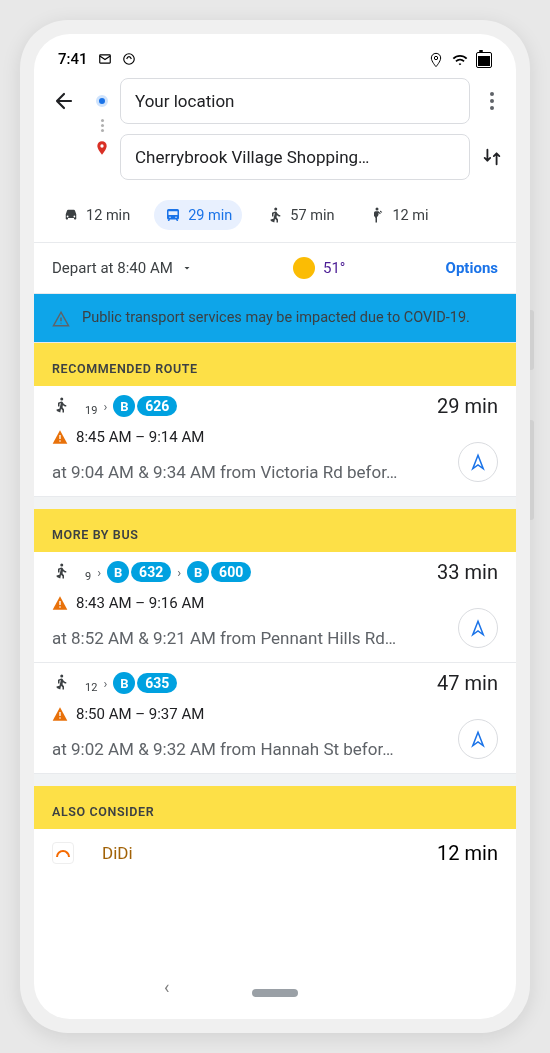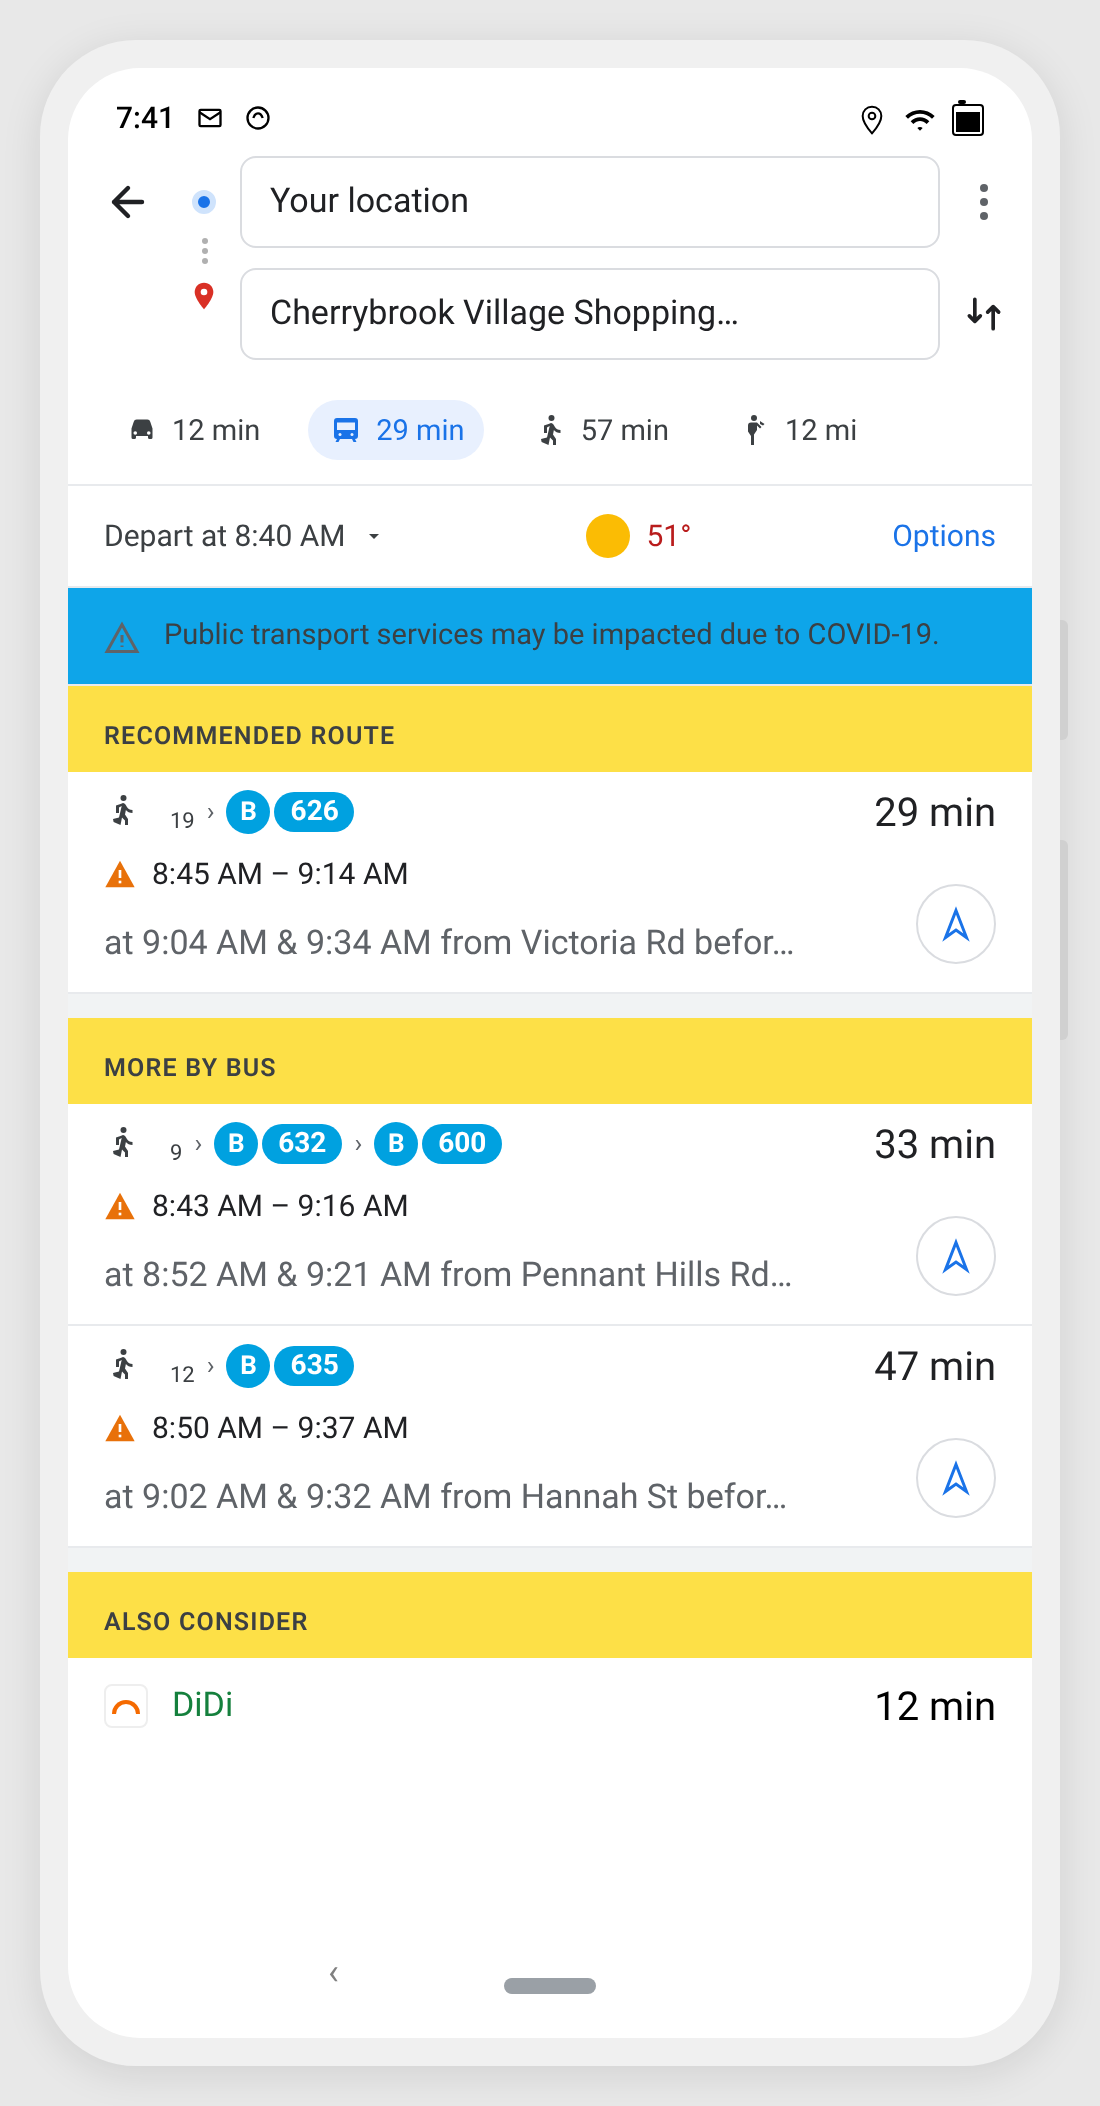--- a/index.html
+++ b/index.html
@@ -60,23 +60,23 @@
   .mode-tab { display:flex; align-items:center; gap:6px; font-size:14.5px; color:#3c4043; white-space:nowrap; padding:6px 10px; border-radius:16px; }
   .mode-tab.active { background:#e8f0fe; color:#1a73e8; }
   .mode-tab svg { width:18px; height:18px; }
 
   
   .depart-row {
     display:flex; align-items:center; justify-content:space-between;
     padding:14px 18px; border-bottom:1px solid #e8eaed; font-size:15px; color:#3c4043;gap:17px;
   }
   .depart-left { display:flex; align-items:center; gap:8px; }
-  .weather { display:flex; align-items:center; gap:8px; color:#b91c1c; }
+  .weather { display:flex; align-items:center; gap:8px; color:#4c1d95; }
   .sun { width:22px; height:22px; background:#fbbc04; border-radius:50%; }
-  .options-link { color:#1a73e8; font-weight:400; }
+  .options-link { color:#1a73e8; font-weight:700; }
 
   
   .warning-strip { display:flex; align-items:flex-start; gap:12px; padding:14px 18px; border-bottom:1px solid #e8eaed; background:#0ea5e9; font-size:14.5px; color:#3c4043; line-height:1.4; }
   .warning-strip svg { flex-shrink:0; margin-top:2px; }
 
   
   .section-title { padding:18px 18px 10px 18px; font-size:12.5px; font-weight:600; letter-spacing:0.6px; color:#3c4043; background:#fde047; }
   .gap { height:12px; background:#f1f3f4; }
 
   
@@ -97,21 +97,21 @@
   .alert-tri { color:#e8710a; }
   .route-sub { font-size:17px; color:#5f6368; margin-top:16px; overflow:hidden; white-space:nowrap; text-overflow:ellipsis; max-width:360px; }
 
   .nav-circle {
     position:absolute; right:18px; bottom:14px; width:40px; height:40px; border-radius:50%;
     border:1px solid #dadce0; display:flex; align-items:center; justify-content:center; background:#fff;
   }
 
   
   .also-row { display:flex; align-items:center; justify-content:space-between; padding:12px 18px 18px 18px; }
-  .also-left { display:flex; align-items:center; gap:12px; font-size:17px; color:#15803d; }
+  .also-left { display:flex; align-items:center; gap:28px; font-size:17px; color:#a16207; }
   .didi-icon { width:22px; height:22px; border-radius:4px; border:1px solid #eee; display:flex; align-items:center; justify-content:center; }
   .didi-arc { width:14px; height:7px; border:2px solid #f56a00; border-bottom:none; border-top-left-radius:10px; border-top-right-radius:10px; }
 
   
   .nav-bar { margin-top:auto; height:44px; display:flex; align-items:center; justify-content:center; gap:90px; }
   .nav-back-caret { color:#808080; font-size:18px; position:absolute; left:130px; bottom:22px; }
   .nav-pill { width:46px; height:8px; background:#9aa0a6; border-radius:4px; position:absolute; left:50%; transform:translateX(-50%); bottom:22px; }
 
 </style>
 </head>

